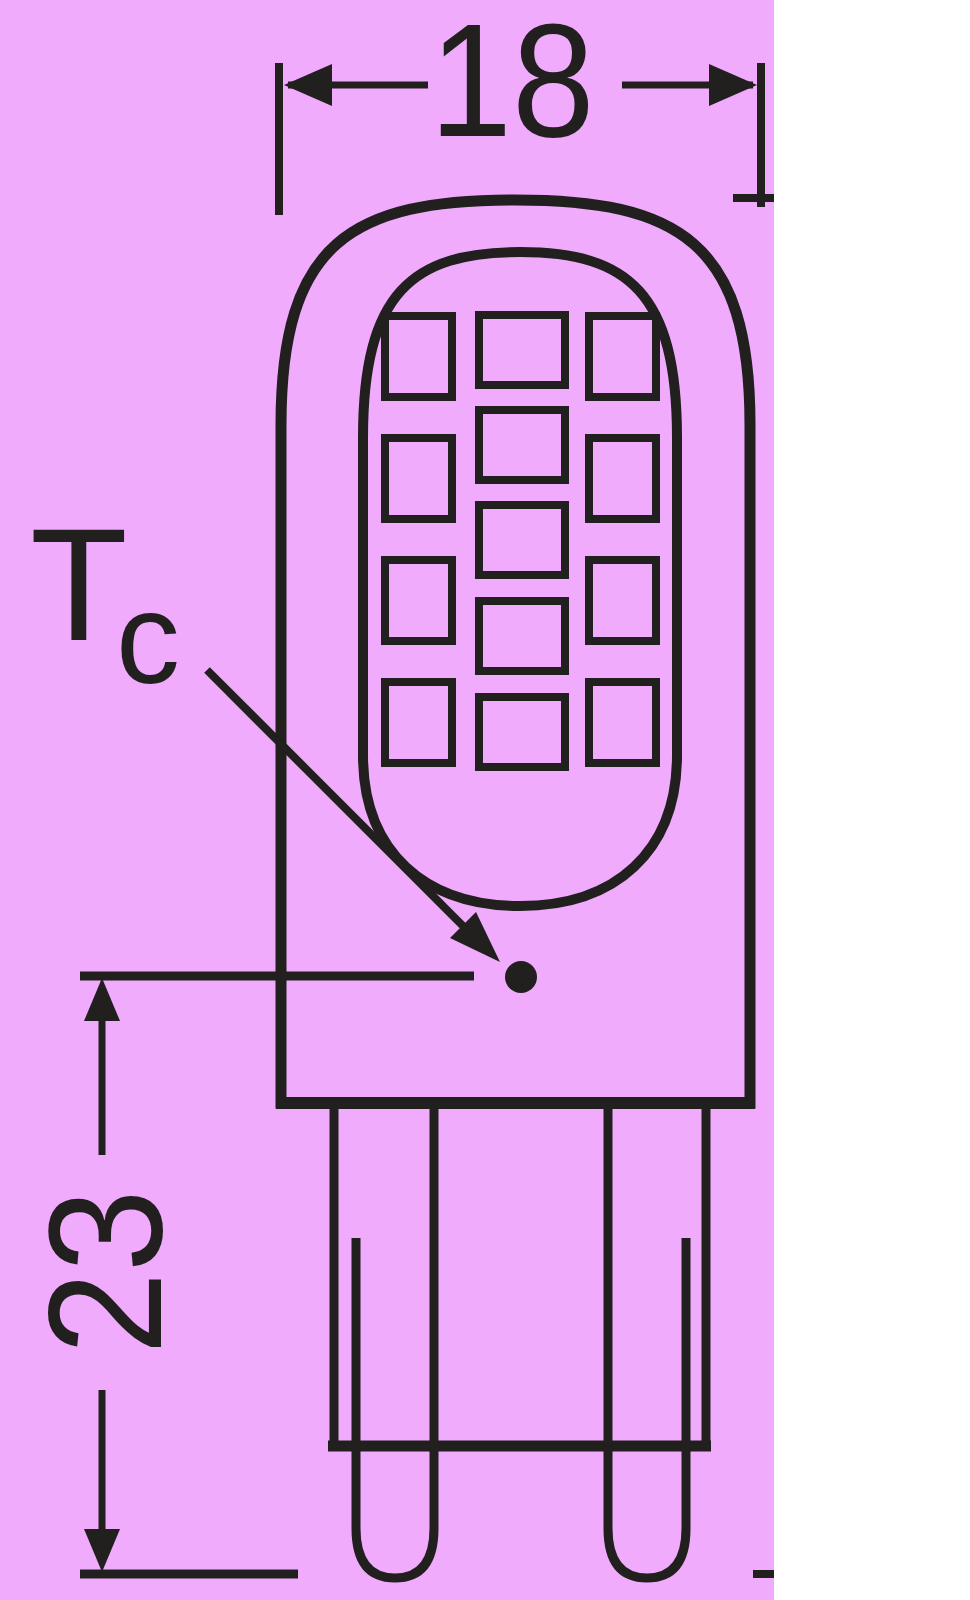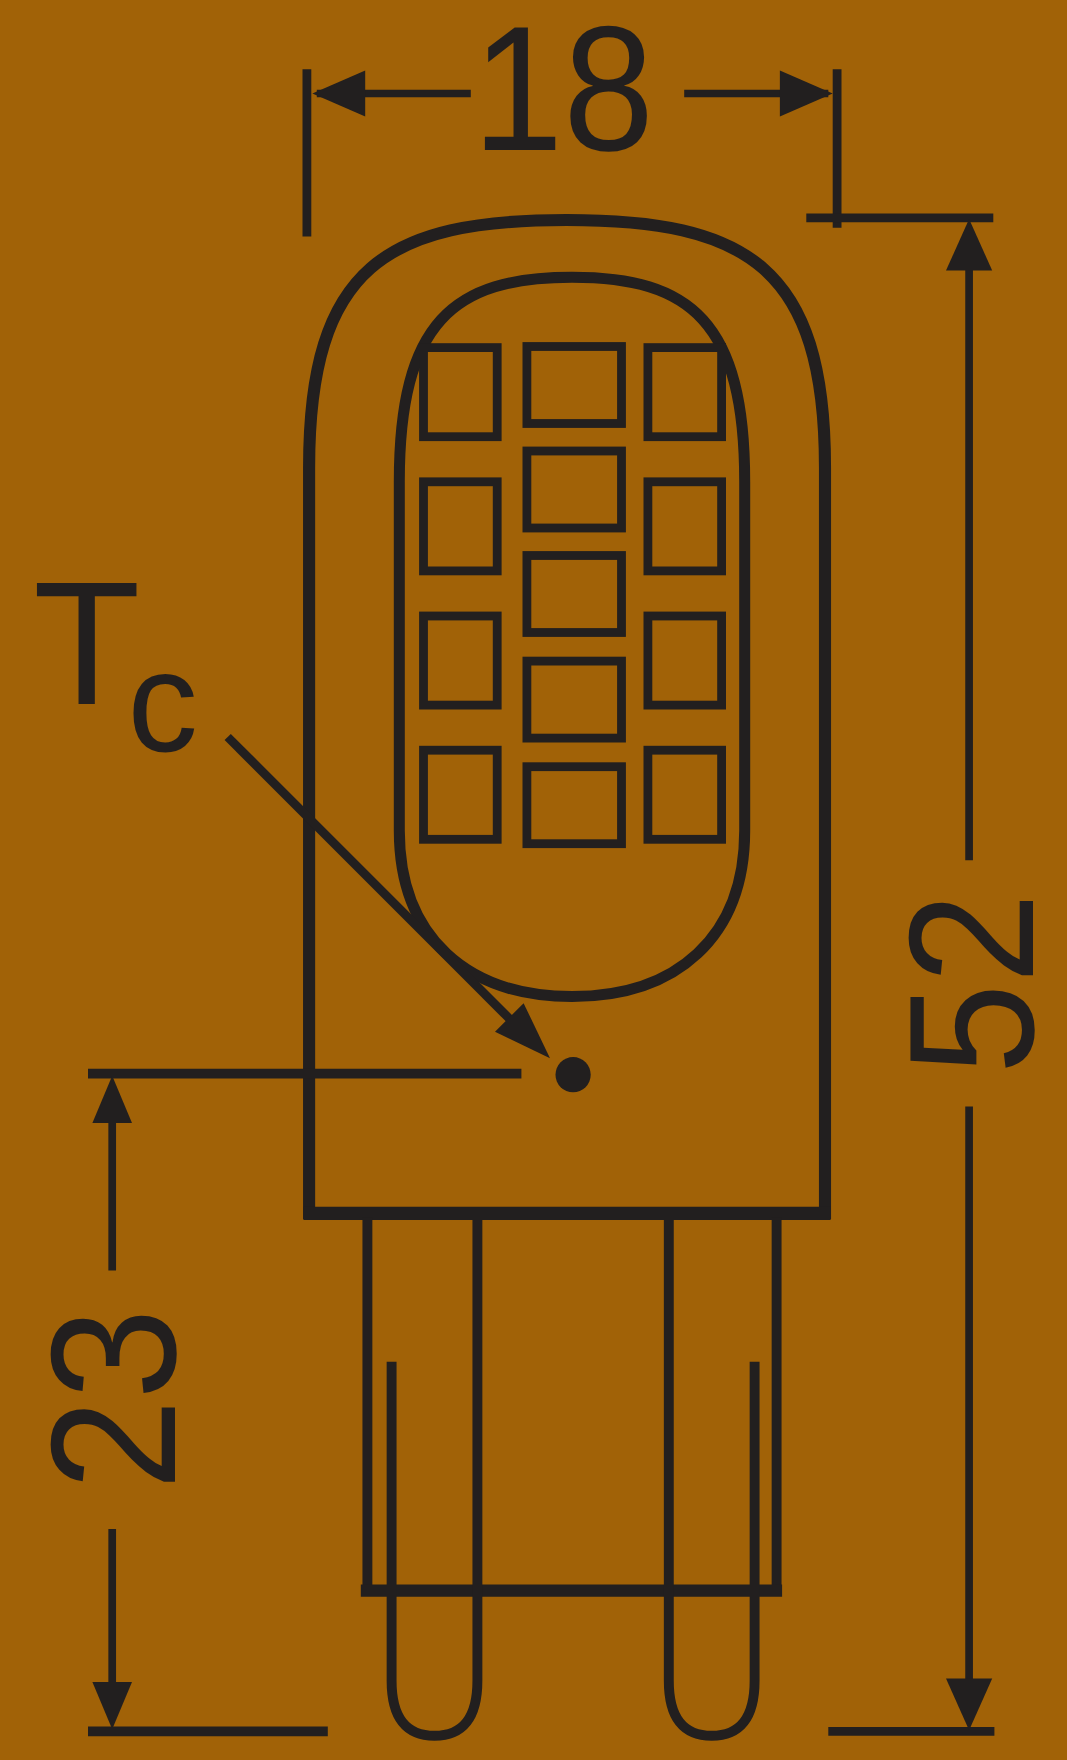--- a/index.html
+++ b/index.html
@@ -2,23 +2,23 @@
 <html><head>
 <meta charset="utf-8">
 <style>
   html, body {
     margin: 0;
     padding: 0;
     background: #ffffff;
   }
   .canvas {
     position: relative;
-    width: 970px;
+    width: 774px;
     height: 1600px;
-    background: #a16207;
+    background: #f0abfc;
     overflow: hidden;
     text-align: right;
   }
   svg.drawing {
     position: absolute;
     left: 0;
     top: 0;
     width: 970px;
     height: 1600px;
     display: block;

